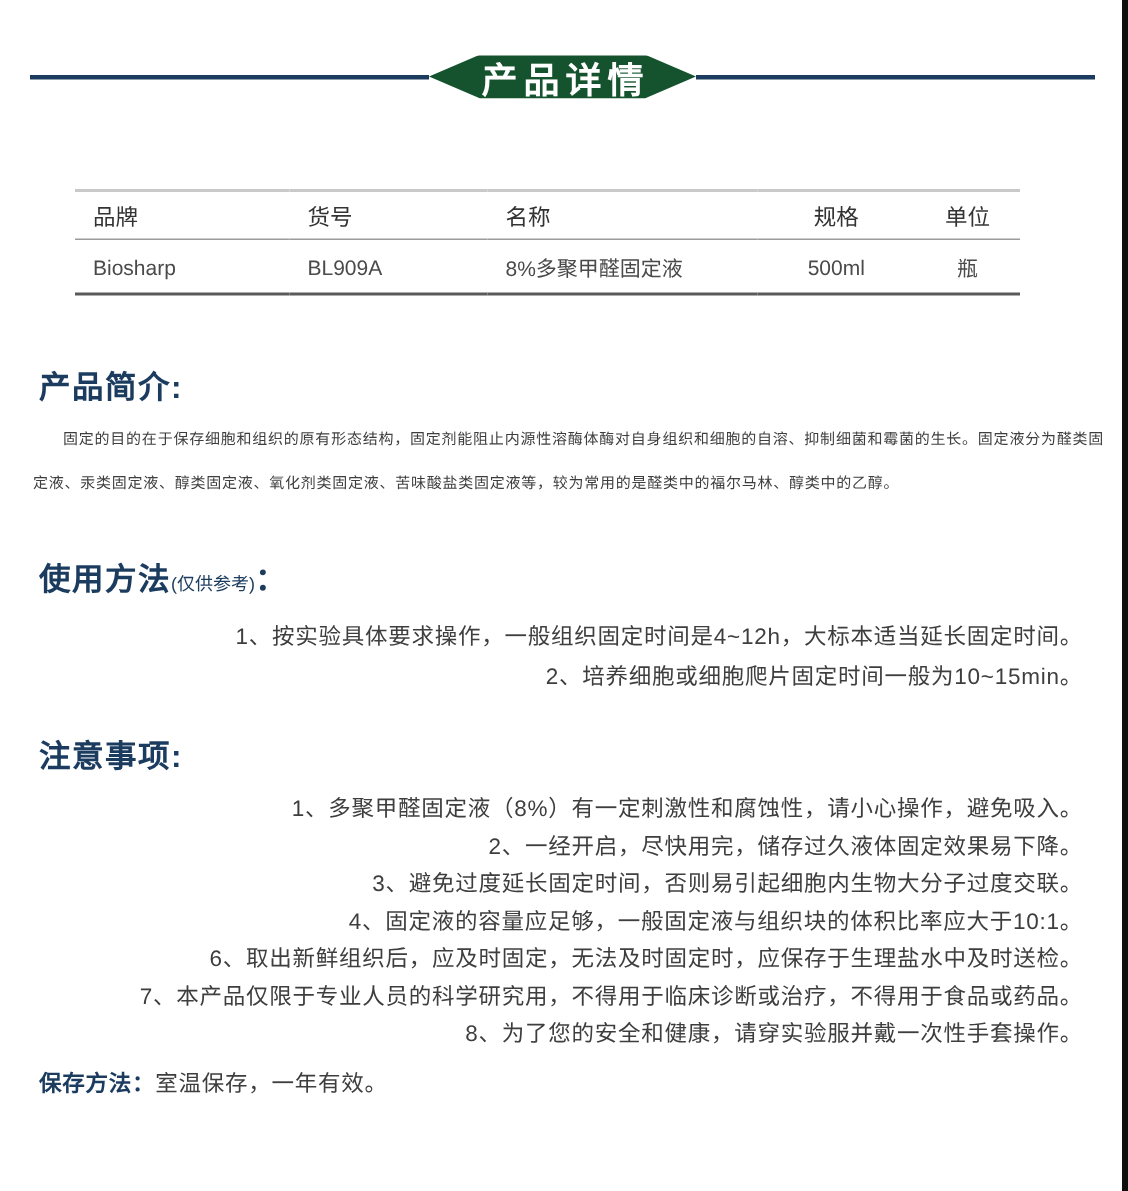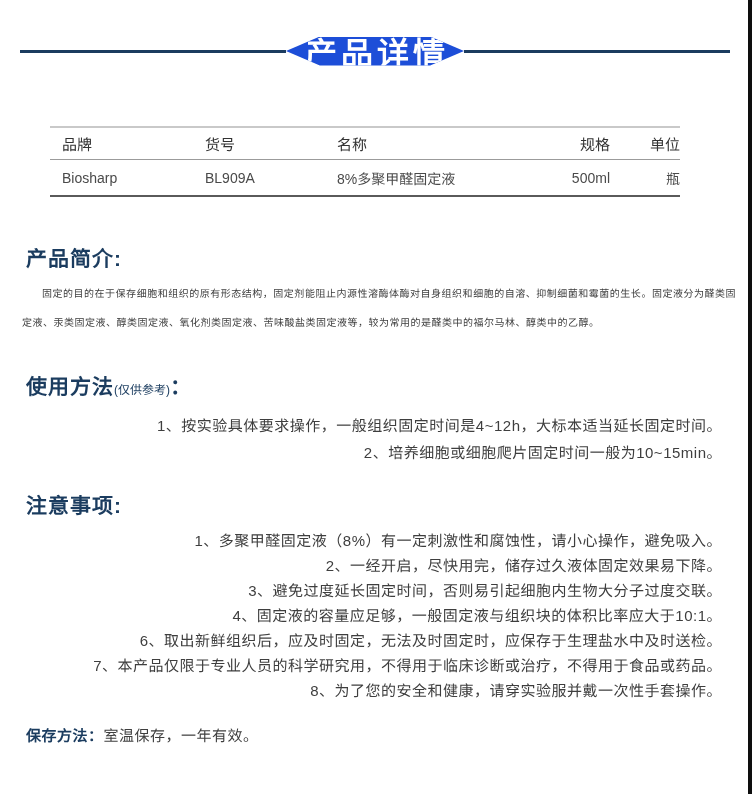--- a/index.html
+++ b/index.html
@@ -17,24 +17,24 @@
 
   
   .banner-row{
     margin:28px 22px 0 20px;
     height:46px;
     display:flex;align-items:center;
   }
   .banner-line{flex:1;height:3px;background:#1b3c5f;}
   .banner-hex{
     width:178px;height:29px;flex:0 0 auto;
-    background:#1d4ed8;
+    background:#14532d;
     clip-path:polygon(0% 50%,19% 0%,81% 0%,100% 50%,81% 100%,19% 100%);
     display:flex;align-items:center;justify-content:center;
-    color:#ffffff;font-size:32px;font-weight:bold;letter-spacing:4px;
+    color:#ffffff;font-size:24px;font-weight:bold;letter-spacing:4px;
     text-indent:4px;
   }
 
   
   .ptable-wrap{margin:52px 72px 0 50px;}
   table.ptable{
     width:630px;border-collapse:collapse;table-layout:fixed;
     border-top:2px solid #c9c9c9;
     border-bottom:2px solid #5a5a5a;
   }
@@ -45,21 +45,21 @@
   table.ptable col.c5{width:70px}
   table.ptable th{
     font-size:15px;font-weight:normal;color:#333333;
     height:31px;padding:0 0 0 12px;text-align:left;
     border-bottom:1px solid #9b9b9b;white-space:nowrap;
   }
   table.ptable td{
     font-size:14px;color:#4a4a4a;height:35px;
     padding:0 0 0 12px;text-align:left;white-space:nowrap;
   }
-  table.ptable th.center,table.ptable td.center{text-align:right;padding:0;}
+  table.ptable th.center,table.ptable td.center{text-align:center;padding:0;}
 
   
   .sec-heading{
     margin:0;color:#1b3c5f;font-weight:bold;font-size:21px;
     letter-spacing:1px;line-height:24px;
   }
   .sec-heading .sub{font-size:12px;font-weight:normal;letter-spacing:0;}
   .intro-heading{margin:50px 0 0 26px;}
   .intro-body{
     margin:8px 16px 0 22px;
@@ -68,21 +68,21 @@
   }
   .usage-heading{margin:38px 0 0 26px;}
   .plain-list{
     list-style:none;margin:10px 30px 0 22px;padding:0;
     font-size:15px;color:#3e3e3e;letter-spacing:0.5px;text-align:right;
   }
   .usage-list li{line-height:27px;}
   .notes-heading{margin:28px 17px 0 26px;}
   .notes-list li{line-height:25px;}
   .storage-row{
-    margin:22px 30px 0 26px;font-size:15px;line-height:21px;letter-spacing:0.5px;
+    margin:10px 30px 0 26px;font-size:15px;line-height:21px;letter-spacing:0.5px;
   }
   .storage-label{color:#1b3c5f;font-weight:bold;}
   .storage-text{color:#3e3e3e;}
 </style>
 </head>
 <body>
 
 <div class="right-edge"></div>
 
 <div class="banner-row">

